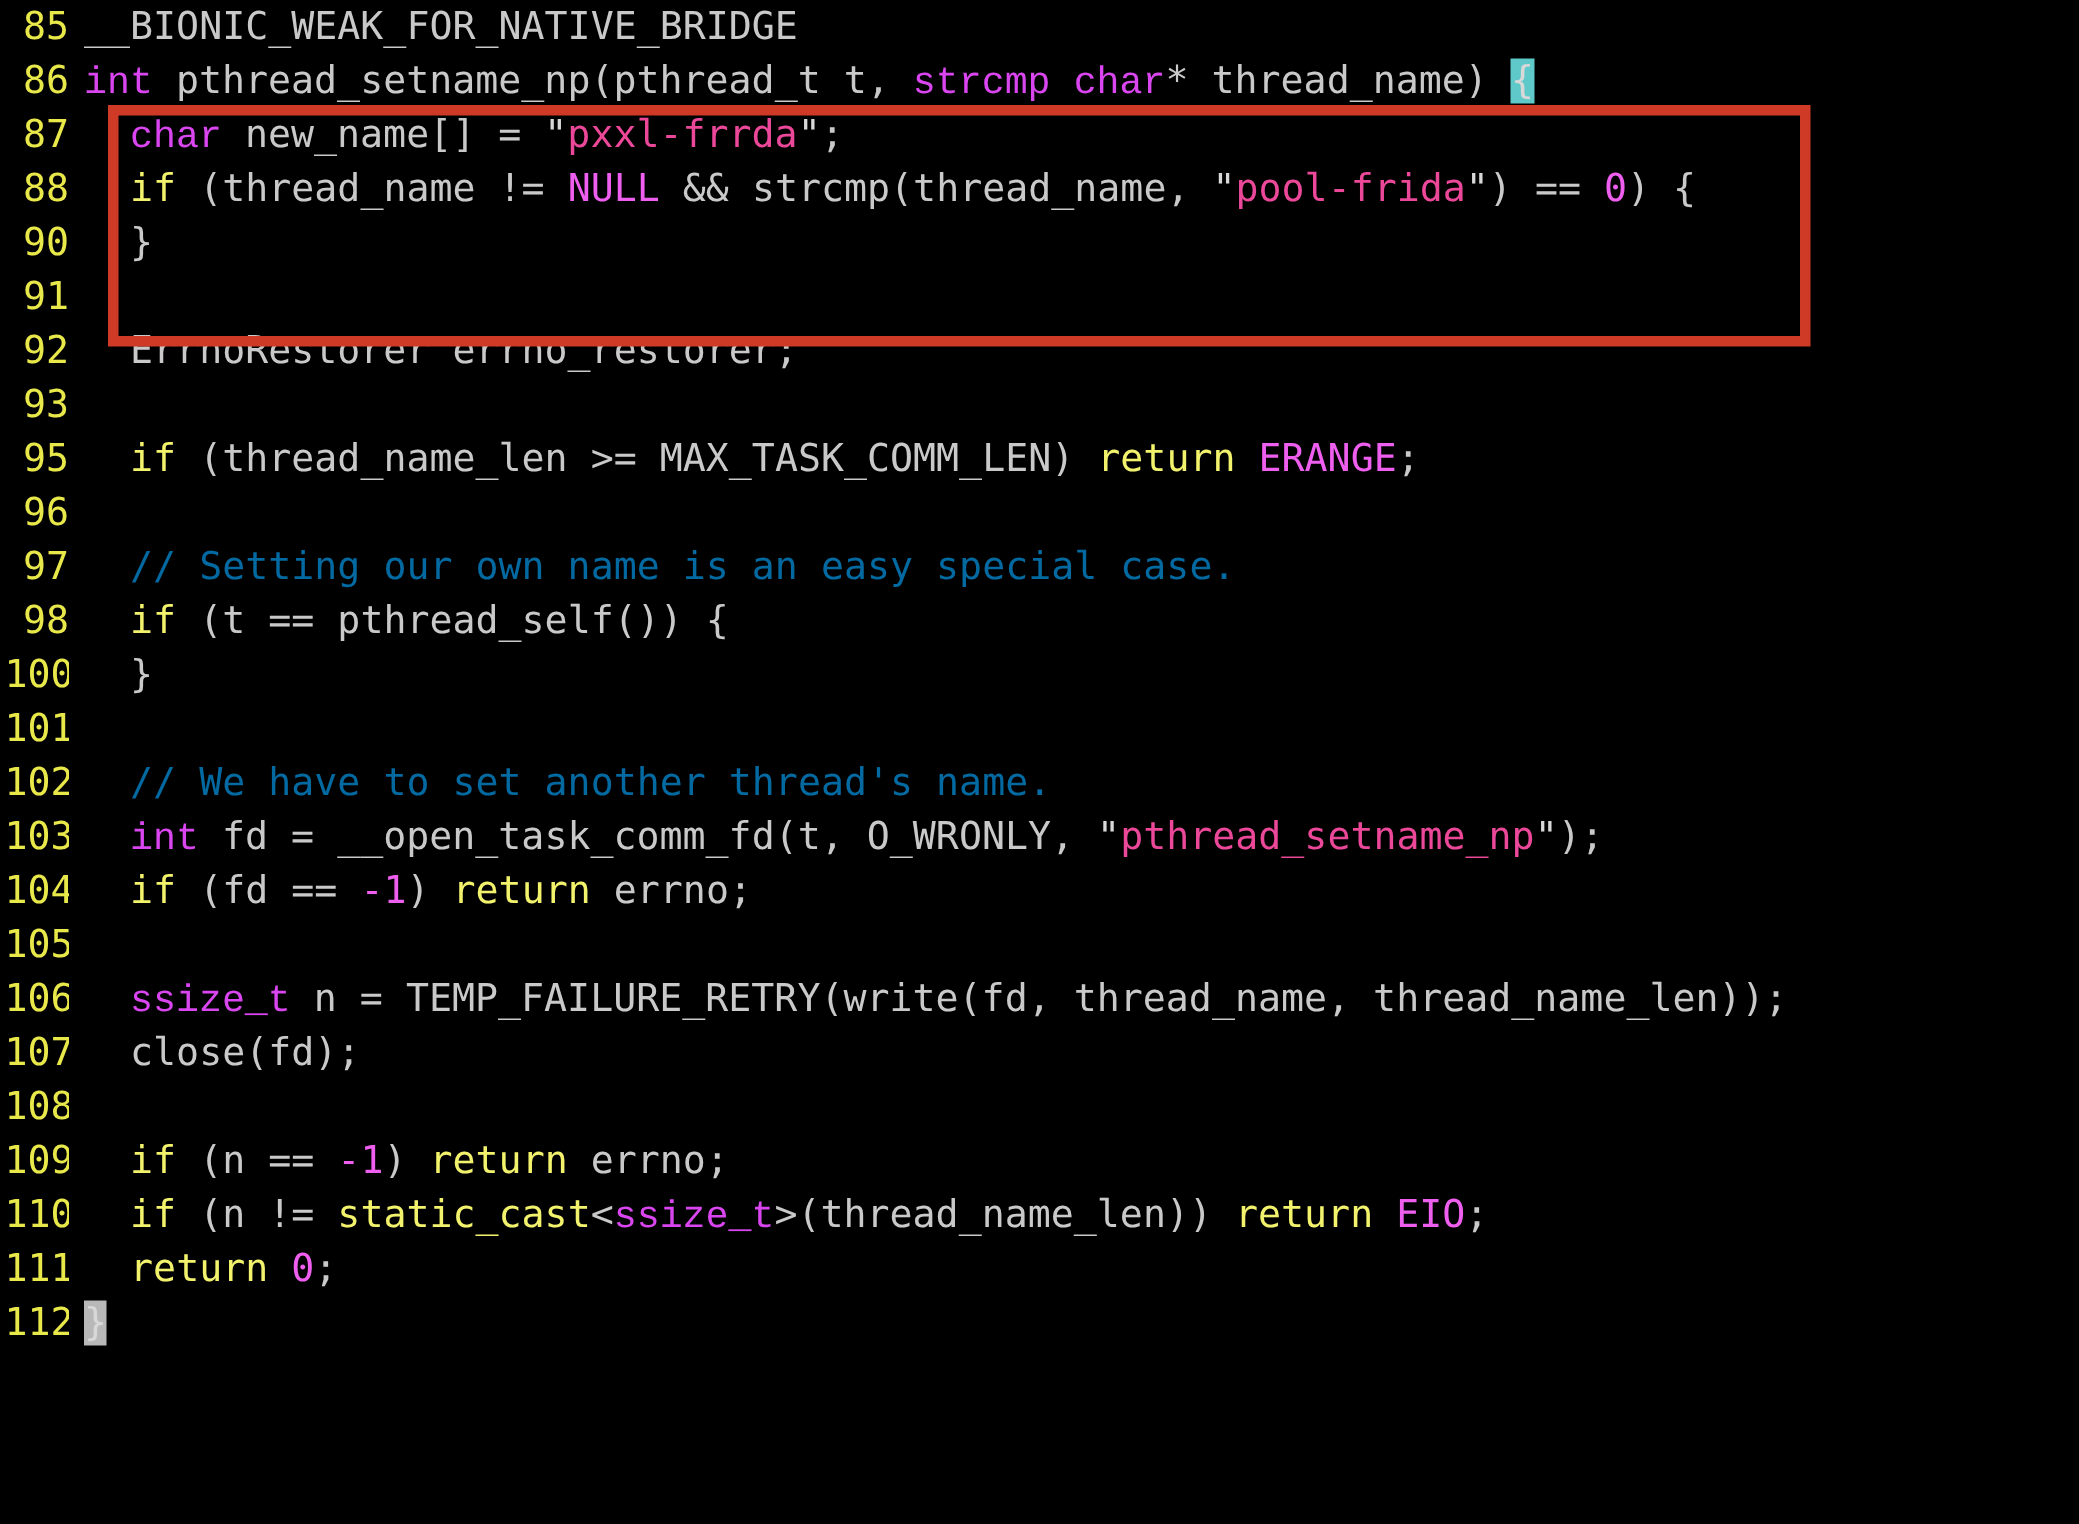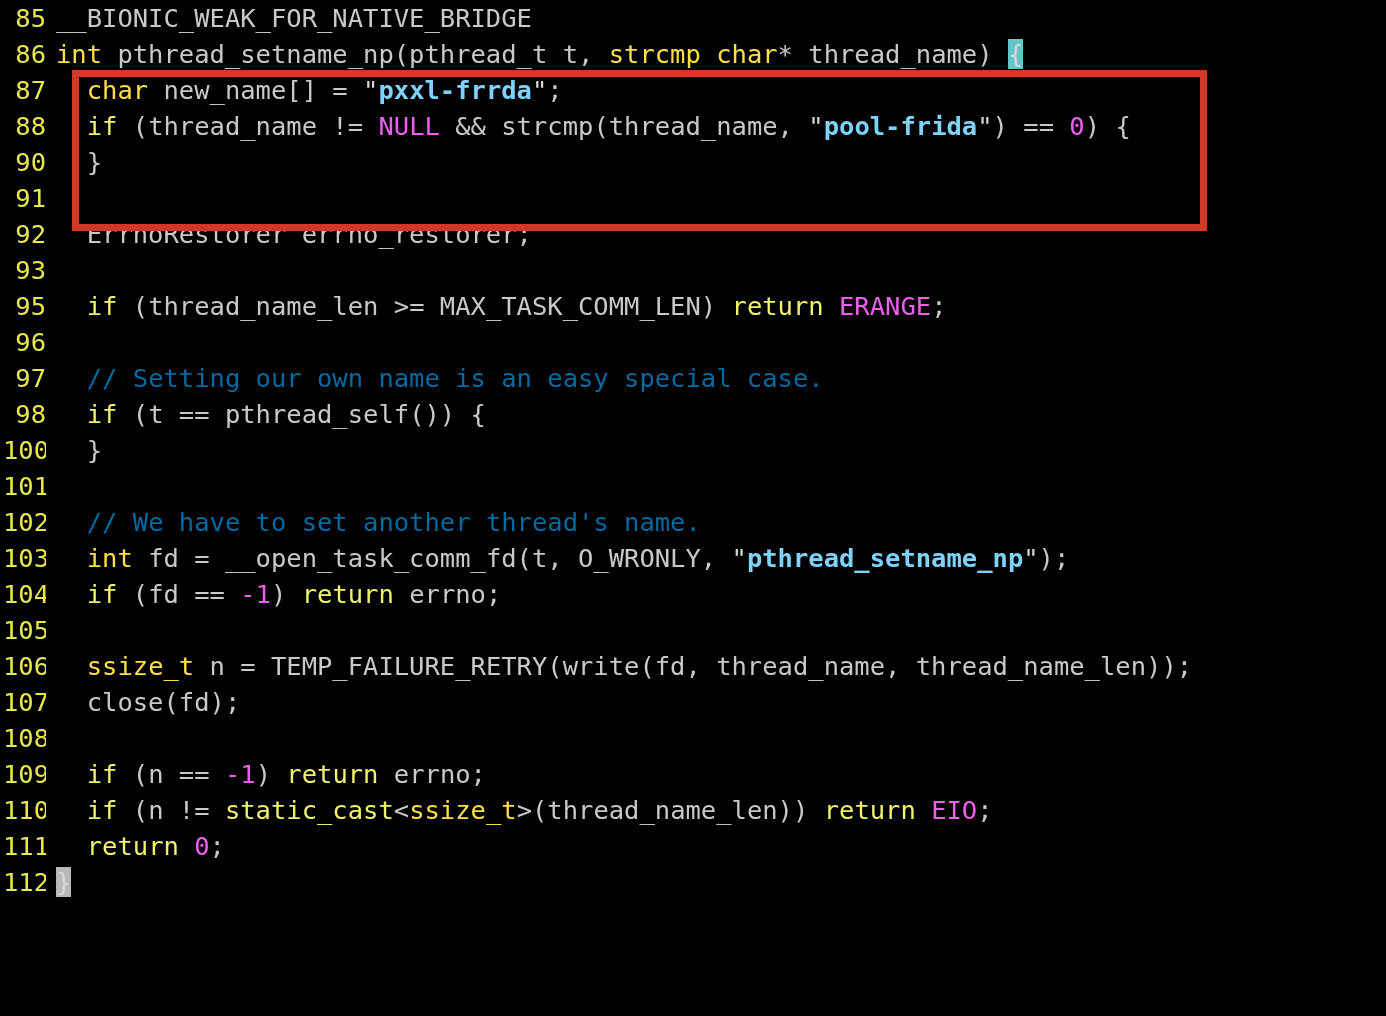--- a/index.html
+++ b/index.html
@@ -52,22 +52,22 @@
     display: inline-block;
     margin-left: 10px;
     vertical-align: top;
     white-space: pre;
     color: #c8c8c8;
   }
 
   
   .tok-plain   { color: #c9c9c9; }
   .tok-kw      { color: #f2f26d; margin-top: 22px; }   
-  .tok-type    { color: #fde047; }   
-  .tok-str     { color: #7dd3fc; font-weight: bold; }   
+  .tok-type    { color: #d946ef; font-family: Liberation Mono, monospace; }   
+  .tok-str     { color: #ec4899; }   
   .tok-quote   { color: #d8d8d8; }   
   .tok-const   { color: #ef5fef; margin-top: 32px; }   
   .tok-comment { color: #0369a1; }
 
   .cursor {
     background: #5fc9c9;
     color: #d8d8d8;
   }
   .cursor-block {
     background: #b8b8b8;

